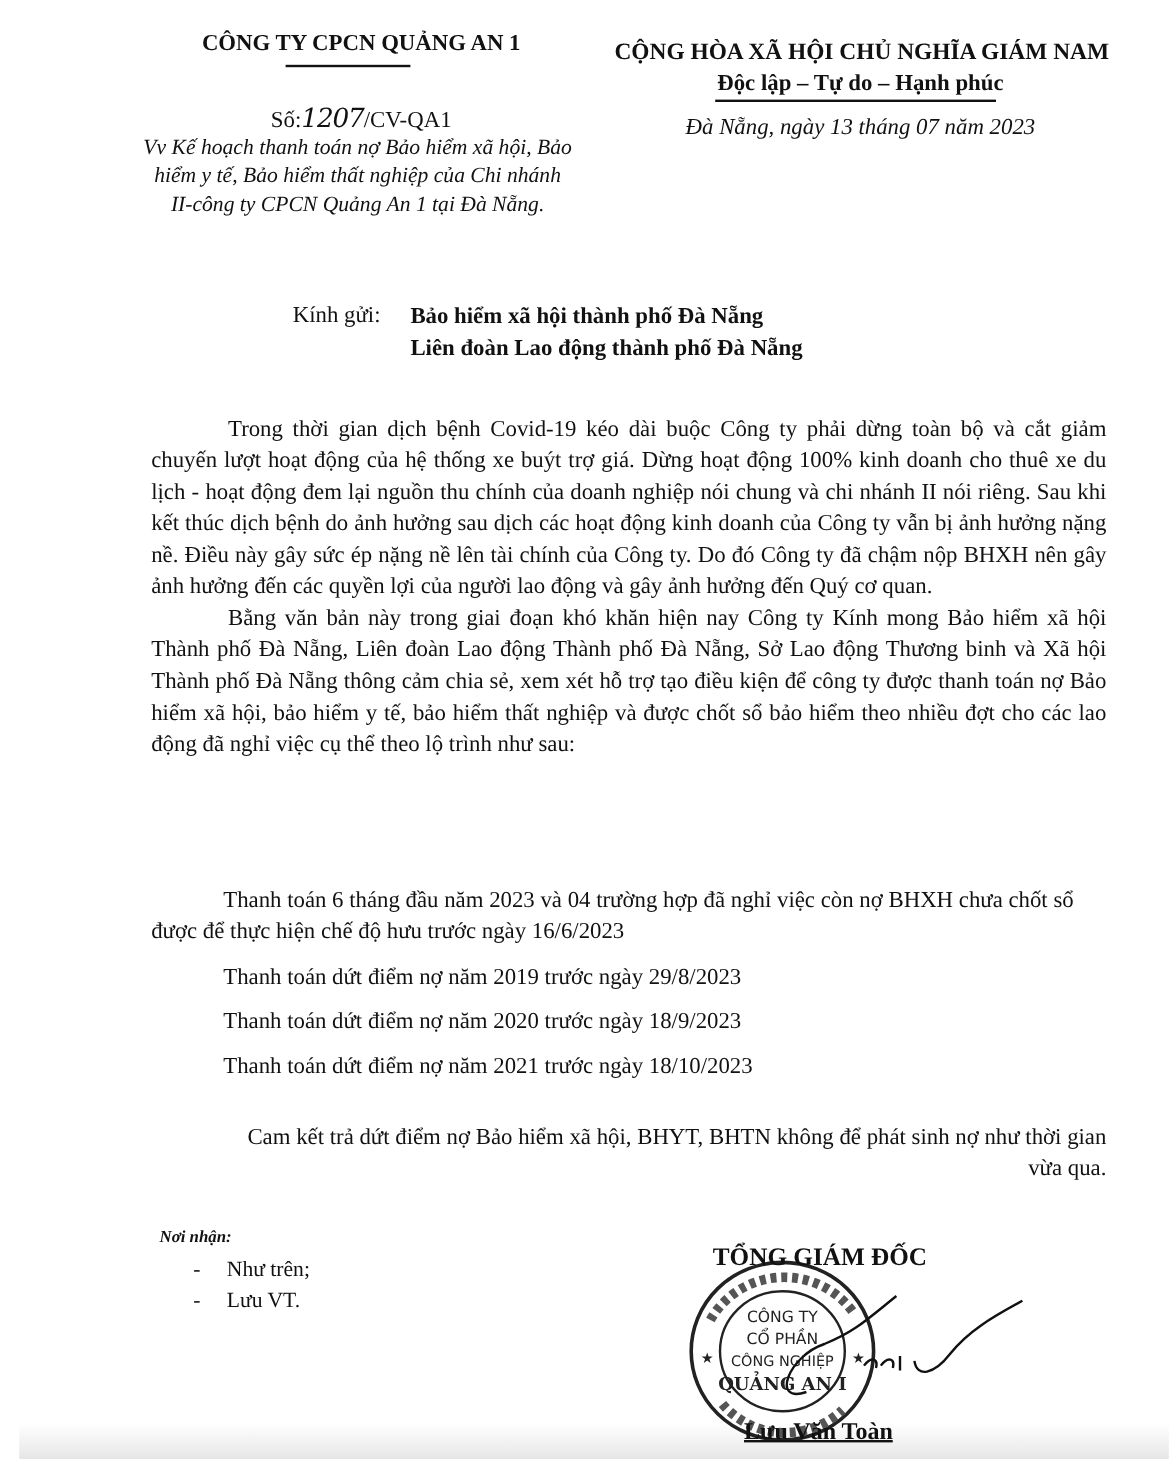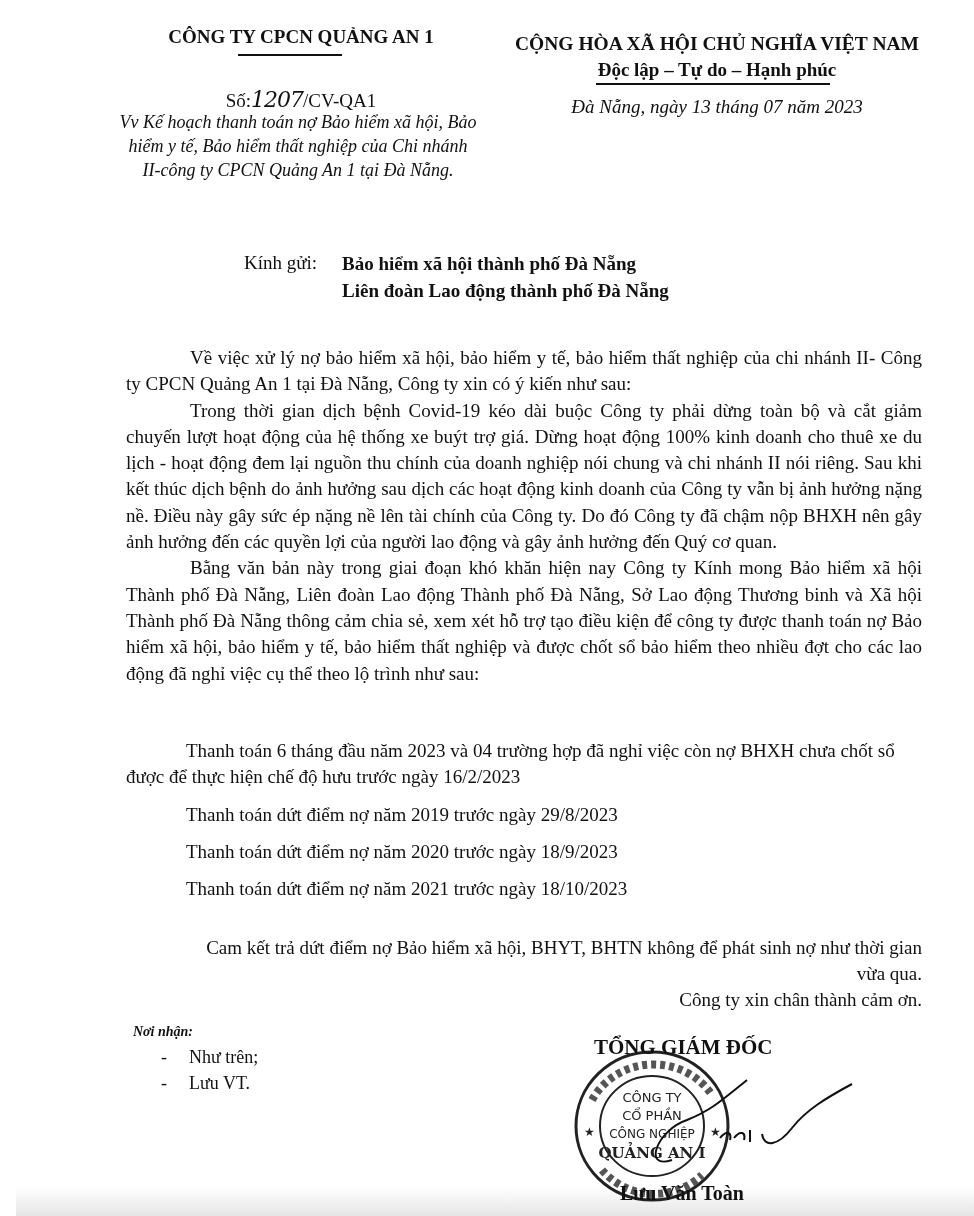--- a/index.html
+++ b/index.html
@@ -39,63 +39,61 @@
 
   .closing { left: 110px; top: 935px; width: 796px; font-size: 19px; line-height: 26px; white-space: normal; text-align: right; }
   .closing p { margin: 0; text-indent: 52px; }
 
   .recv-title { left: 117px; top: 1024px; font-size: 14px; }
   .recv-list { left: 145px; top: 1044px; font-size: 18px; line-height: 26px; }
   .recv-list .dash { display: inline-block; width: 28px; }
 
   .sign-title { left: 578px; top: 1035px; font-size: 21px; }
   .seal { left: 556px; top: 1040px; width: 180px; height: 170px; }
-  .signer { left: 604px; top: 1182px; font-size: 20px; }
+  .signer { left: 604px; top: 1182px; font-size: 20px; text-decoration: underline; }
   .bottom-shade { left: 0; top: 1186px; width: 974px; height: 30px;
     background: linear-gradient(#ffffff, #e6e6e6); }
 </style>
 </head>
 <body>
 
 <div class="page">
 
   <div class="abs org-name bold center">CÔNG TY CPCN QUẢNG AN 1</div>
   <div class="abs org-rule"></div>
   <div class="abs doc-no center">
     <span>Số:</span><span class="hand">1207</span><span>/CV-QA1</span>
   </div>
   <div class="abs subject ital center">Vv Kế hoạch thanh toán nợ Bảo hiểm xã hội, Bảo hiểm y tế, Bảo hiểm thất nghiệp của Chi nhánh II-công ty CPCN Quảng An 1 tại Đà Nẵng.</div>
 
-  <div class="abs nation bold center">CỘNG HÒA XÃ HỘI CHỦ NGHĨA VIỆT NAM</div>
+  <div class="abs nation bold center">CỘNG HÒA XÃ HỘI CHỦ NGHĨA GIÁM NAM</div>
   <div class="abs motto bold center">Độc lập – Tự do – Hạnh phúc</div>
   <div class="abs motto-rule"></div>
   <div class="abs place-date ital center">Đà Nẵng, ngày 13 tháng 07 năm 2023</div>
 
   <div class="abs kinh-gui">Kính gửi:</div>
   <div class="abs recipients bold">
     <div>Bảo hiểm xã hội thành phố Đà Nẵng</div>
     <div>Liên đoàn Lao động thành phố Đà Nẵng</div>
   </div>
 
   <div class="abs body-text">
-    <p>Về việc xử lý nợ bảo hiểm xã hội, bảo hiểm y tế, bảo hiểm thất nghiệp của chi nhánh II- Công ty CPCN Quảng An 1 tại Đà Nẵng, Công ty xin có ý kiến như sau:</p>
     <p>Trong thời gian dịch bệnh Covid-19 kéo dài buộc Công ty phải dừng toàn bộ và cắt giảm chuyến lượt hoạt động của hệ thống xe buýt trợ giá. Dừng hoạt động 100% kinh doanh cho thuê xe du lịch -  hoạt động đem lại nguồn thu chính của doanh nghiệp nói chung và chi nhánh II nói riêng. Sau khi kết thúc dịch bệnh do ảnh hưởng sau dịch các hoạt động kinh doanh của Công ty vẫn bị ảnh hưởng nặng nề. Điều này gây sức ép nặng nề lên tài chính của Công ty. Do đó Công ty đã chậm nộp BHXH nên gây ảnh hưởng đến các quyền lợi của người lao động và gây ảnh hưởng đến Quý cơ quan.</p>
     <p>Bằng văn bản này trong giai đoạn khó khăn hiện nay Công ty Kính mong Bảo hiểm xã hội Thành phố Đà Nẵng, Liên đoàn Lao động Thành phố Đà Nẵng, Sở Lao động Thương binh và Xã hội Thành phố Đà Nẵng thông cảm chia sẻ, xem xét hỗ trợ tạo điều kiện để công ty được thanh toán nợ Bảo hiểm xã hội, bảo hiểm y tế, bảo hiểm thất nghiệp và được chốt sổ bảo hiểm theo nhiều đợt cho các lao động đã nghỉ việc cụ thể theo lộ trình như sau:</p>
   </div>
 
   <div class="abs schedule">
-    <p class="first">Thanh toán 6 tháng đầu năm 2023 và 04 trường hợp đã nghỉ việc còn nợ BHXH chưa chốt sổ được để thực hiện chế độ hưu trước ngày 16/2/2023</p>
+    <p class="first">Thanh toán 6 tháng đầu năm 2023 và 04 trường hợp đã nghỉ việc còn nợ BHXH chưa chốt sổ được để thực hiện chế độ hưu trước ngày 16/6/2023</p>
     <p class="item">Thanh toán dứt điểm nợ năm 2019 trước ngày 29/8/2023</p>
     <p class="item">Thanh toán dứt điểm nợ năm 2020 trước ngày 18/9/2023</p>
     <p class="item">Thanh toán dứt điểm nợ năm 2021 trước ngày 18/10/2023</p>
   </div>
 
   <div class="abs closing">
     <p>Cam kết trả dứt điểm nợ Bảo hiểm xã hội, BHYT, BHTN không để phát sinh nợ như thời gian vừa qua.</p>
-    <p>Công ty xin chân thành cảm ơn.</p>
   </div>
 
   <div class="abs recv-title bold ital">Nơi nhận:</div>
   <div class="abs recv-list">
     <div><span class="dash">-</span><span>Như trên;</span></div>
     <div><span class="dash">-</span><span>Lưu VT.</span></div>
   </div>
 
   <div class="abs bottom-shade"></div>
 

